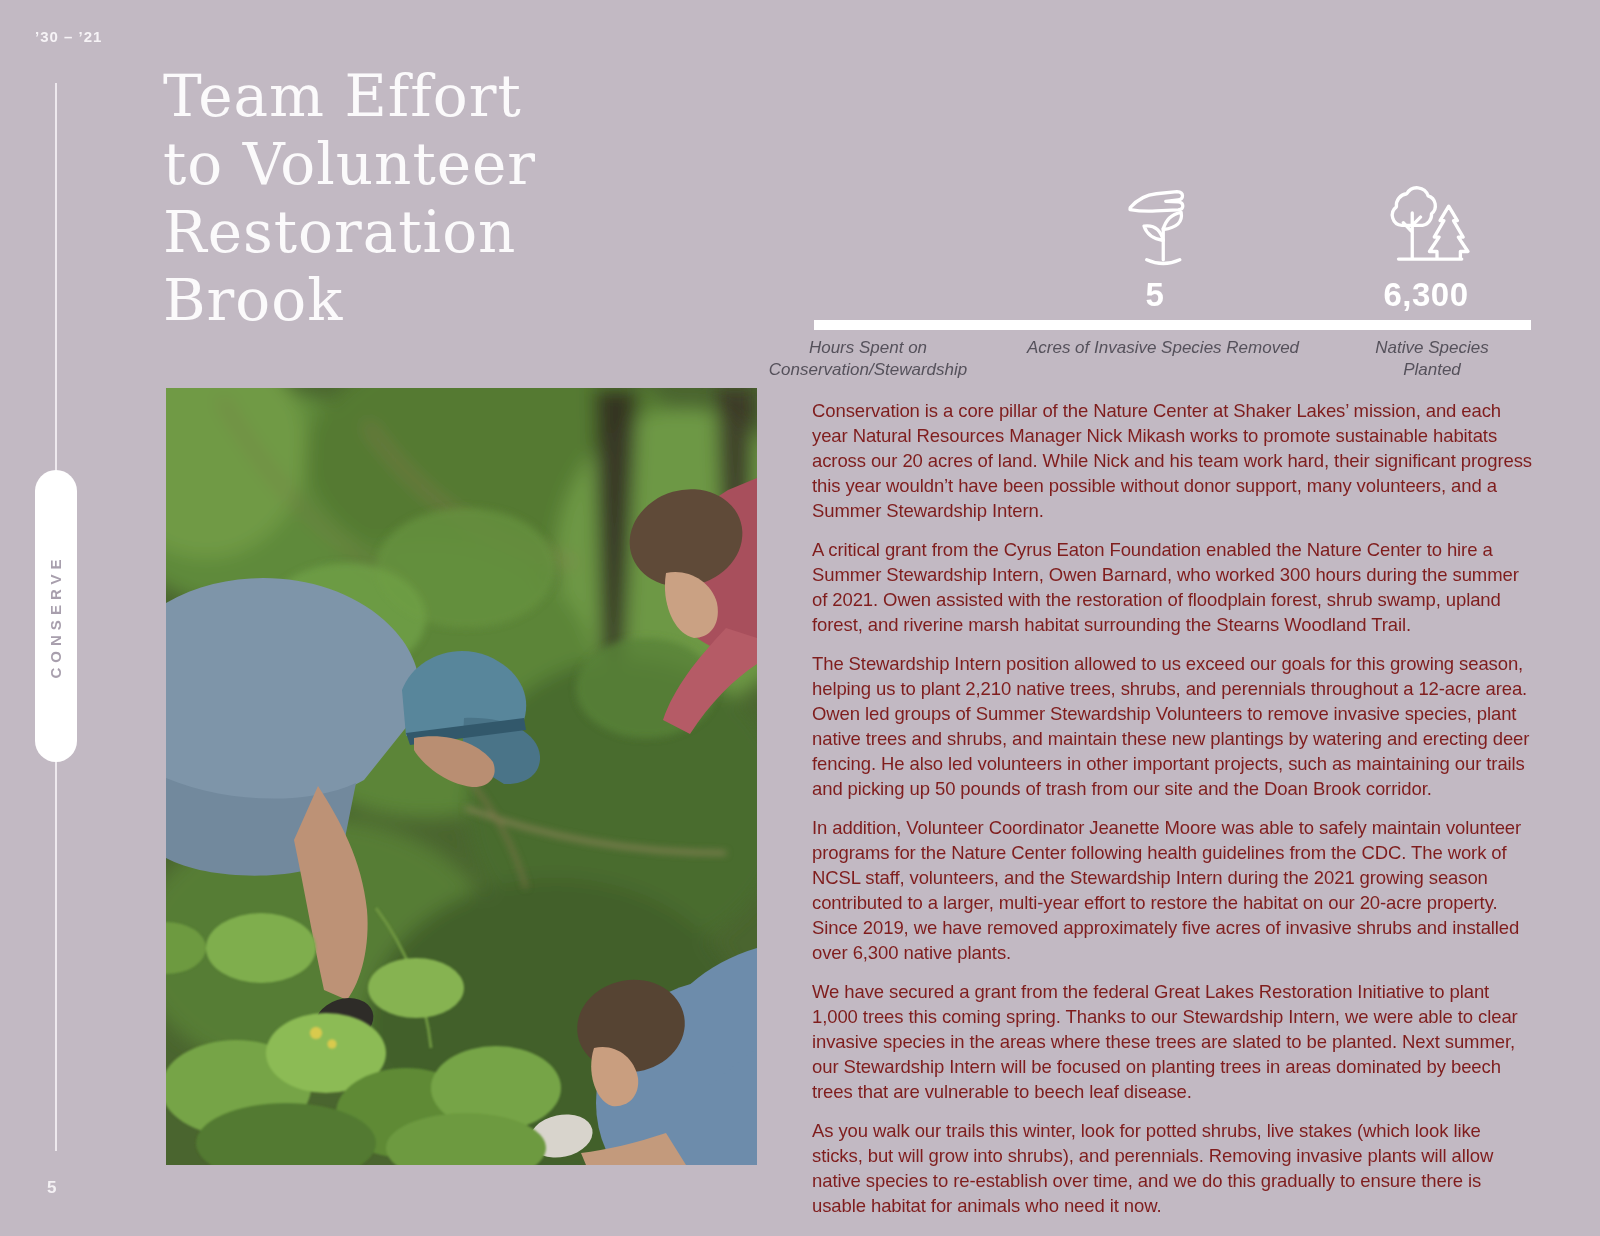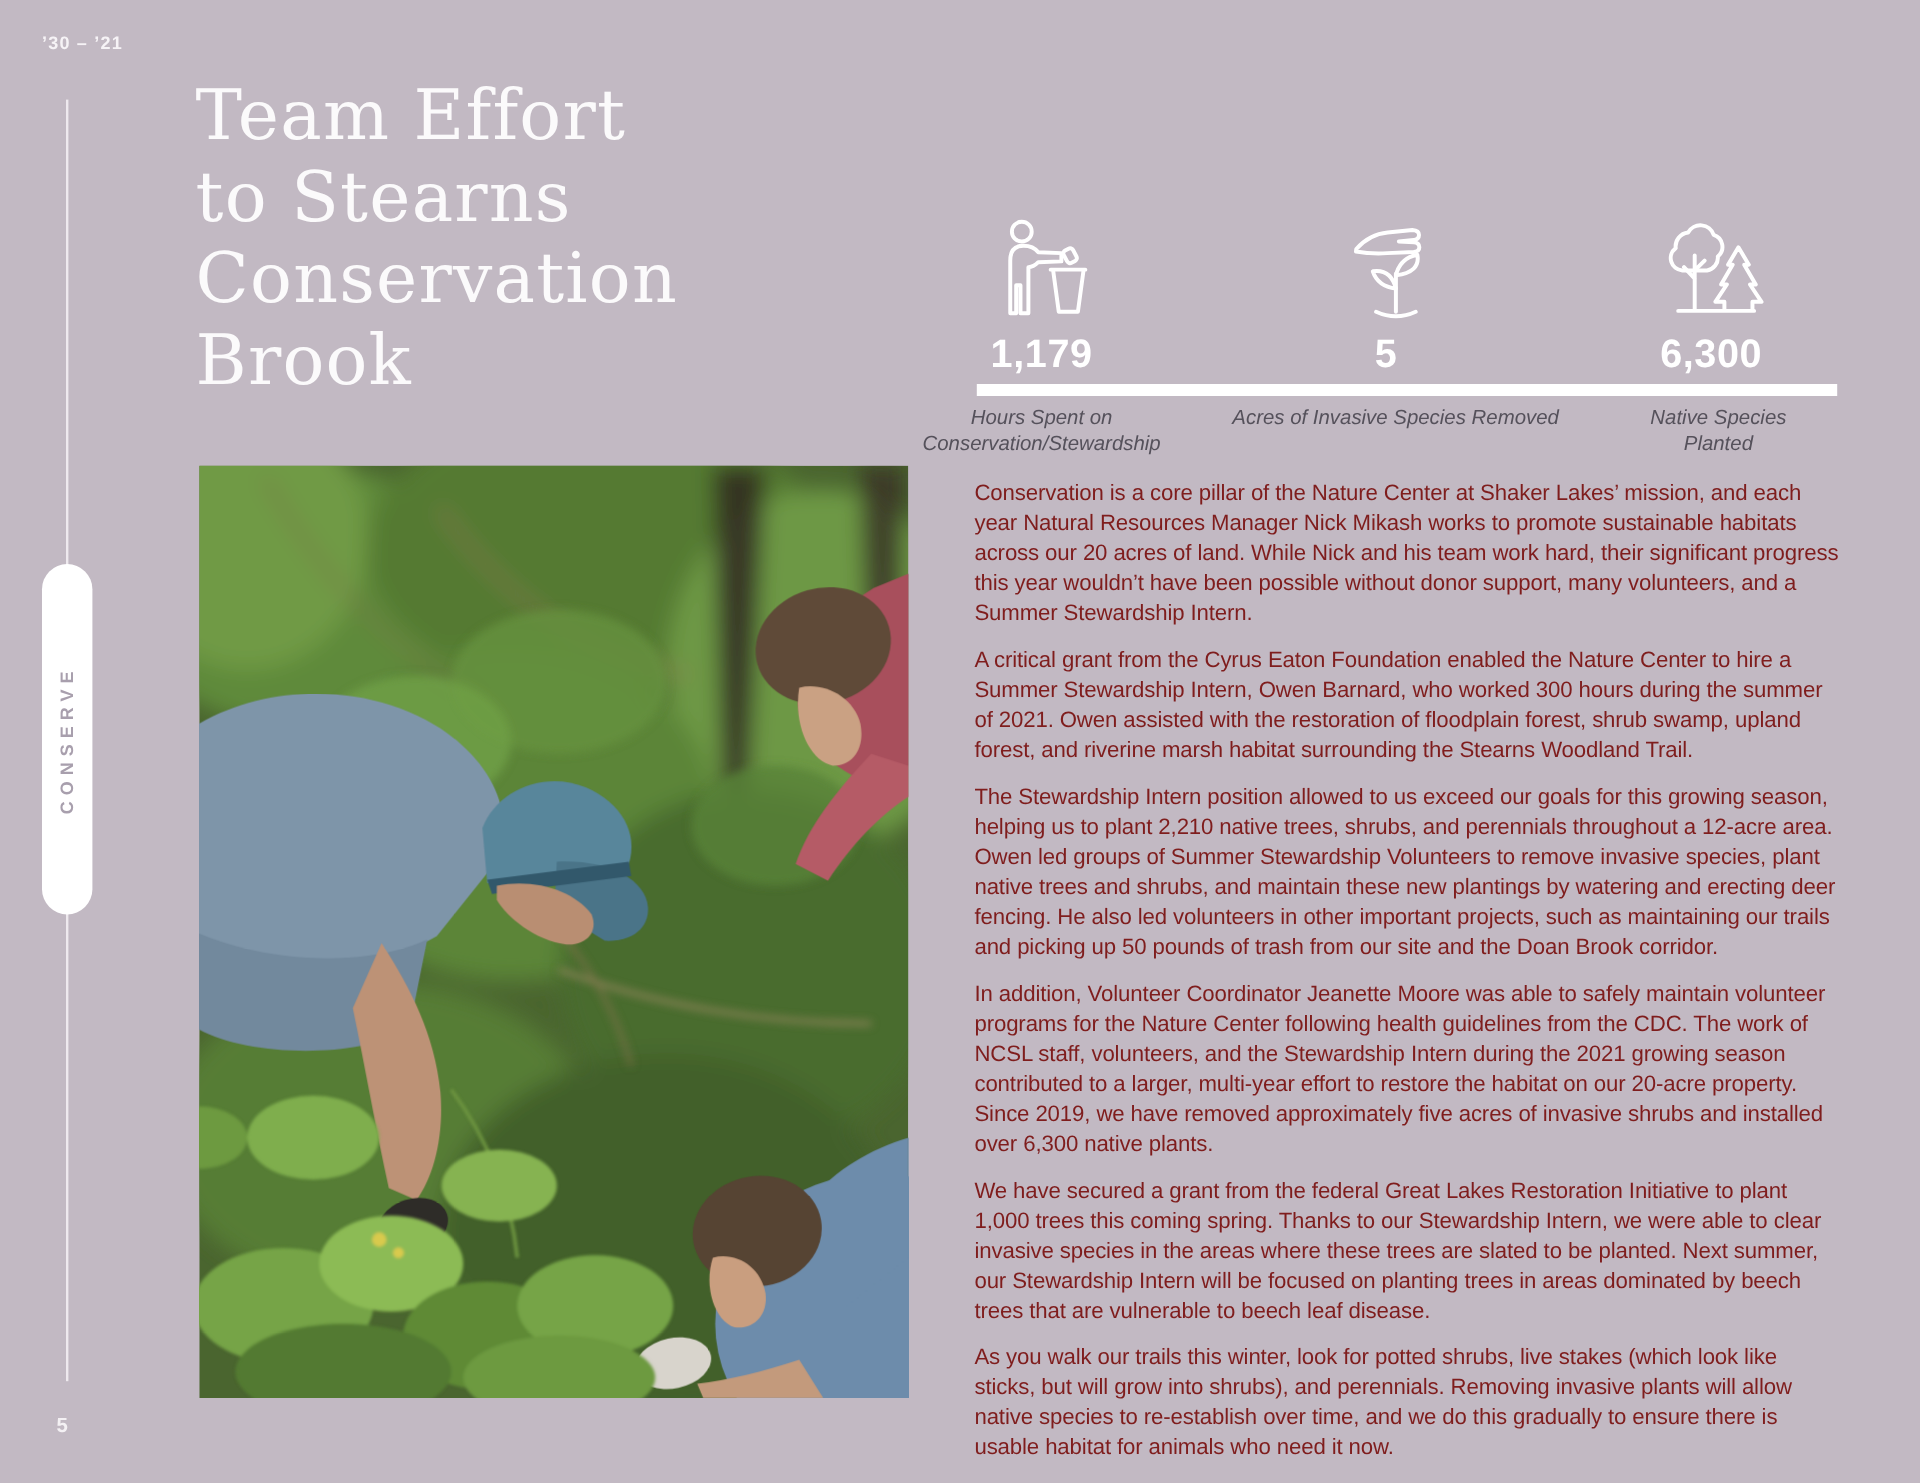--- a/index.html
+++ b/index.html
@@ -79,22 +79,22 @@
   <div class="edition">’30 – ’21</div>
 
   <div class="spine-line"></div>
   <div class="spine-pill">
     <span class="pill-text">CONSERVE</span>
   </div>
   <div class="page-number">5</div>
 
   <h1 class="title">
     <span>Team Effort</span>
-    <span>to Stearns</span>
-    <span>Conservation</span>
+    <span>to Volunteer</span>
+    <span>Restoration</span>
     <span>Brook</span>
   </h1>
 
   <div class="photo">
     <svg width="591" height="777" viewBox="0 0 591 777" xmlns="http://www.w3.org/2000/svg">
       <defs>
         <filter id="b7" x="-20%" y="-20%" width="140%" height="140%">
             <feGaussianBlur stdDeviation="9"></feGaussianBlur>
           </filter>
         <filter id="b3" x="-20%" y="-20%" width="140%" height="140%">
@@ -165,32 +165,20 @@
         <ellipse cx="300" cy="760" rx="80" ry="35" fill="#6d9a40"></ellipse>
         <ellipse cx="95" cy="560" rx="55" ry="35" fill="#7fae4d"></ellipse>
         <ellipse cx="250" cy="600" rx="48" ry="30" fill="#86b351"></ellipse>
         <ellipse cx="350, " cy="560" rx="40" ry="26" fill="#6d9a40"></ellipse>
         <circle cx="150" cy="645" r="6" fill="#d9ca4e"></circle>
         <circle cx="166" cy="656" r="4.5" fill="#d9ca4e"></circle>
       </g>
     </svg>
   </div>
 
-  <div class="stat-col" style="left:868px;">
-    <span class="icon">
-      <svg width="88" height="88" viewBox="0 0 64 64" fill="none" stroke="#ffffff" stroke-width="2.4" stroke-linecap="round" stroke-linejoin="round">
-        <circle cx="20" cy="9.5" r="6"></circle>
-        <path d="M13,59 V27 q0,-9 8,-9 q6,0 9,4 l14,0.5 v5 l-14,0.5 q-3,3 -6,3 V59 h-4.8 V42 h-2.6 V59 Z"></path>
-        <path d="M39,33 l3.4,25 h11.6 l3.4,-25"></path>
-        <path d="M37.5,32.5 h21"></path>
-        <rect x="46" y="20" width="6.4" height="8.4" rx="2" transform="rotate(-28 49 24)"></rect>
-      </svg>
-    </span>
-    <div class="stat-value">1,179</div>
-  </div>
 
   <div class="stat-col" style="left:1155px;">
     <span class="icon">
       <svg width="88" height="88" viewBox="0 0 64 64" fill="none" stroke="#ffffff" stroke-width="2.4" stroke-linecap="round" stroke-linejoin="round">
         <path d="M14,20 q8,-9 19,-10 l15,-1.5 q4,0.3 4,3 q0,2.6 -3.2,3 l-9,1 9.2,0.4 q3.2,0.4 3.2,3 q0,2.6 -3.4,2.9 l-16,0.7 q-10,0.6 -19,-1 Z"></path>
         <path d="M38,58 V35"></path>
         <path d="M38,44 q-11,-1.5 -14,-10.5 q11,-1.5 14,10.5 Z"></path>
         <path d="M38,36 q2.5,-10.5 13,-12.5 q2,10.5 -13,12.5 Z"></path>
         <path d="M26,58 q12,5.5 24,0"></path>
       </svg>

